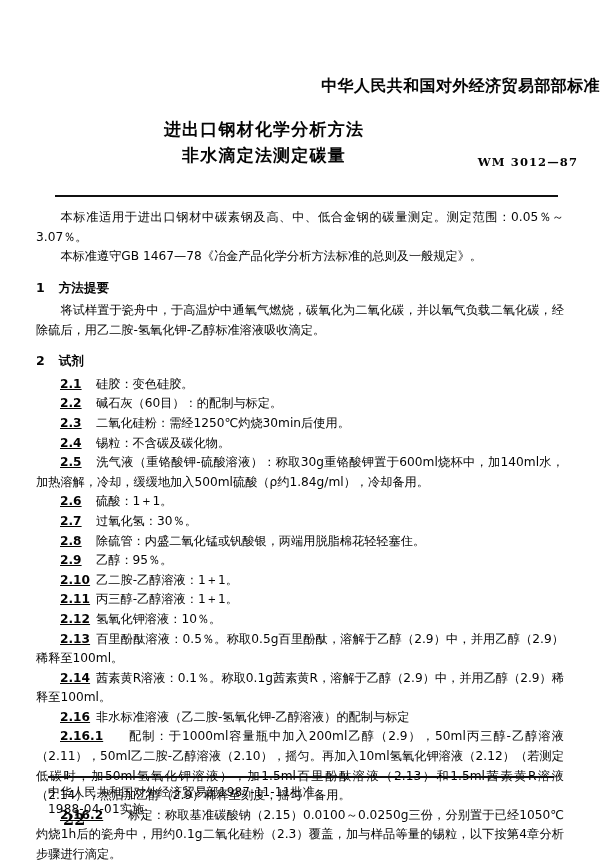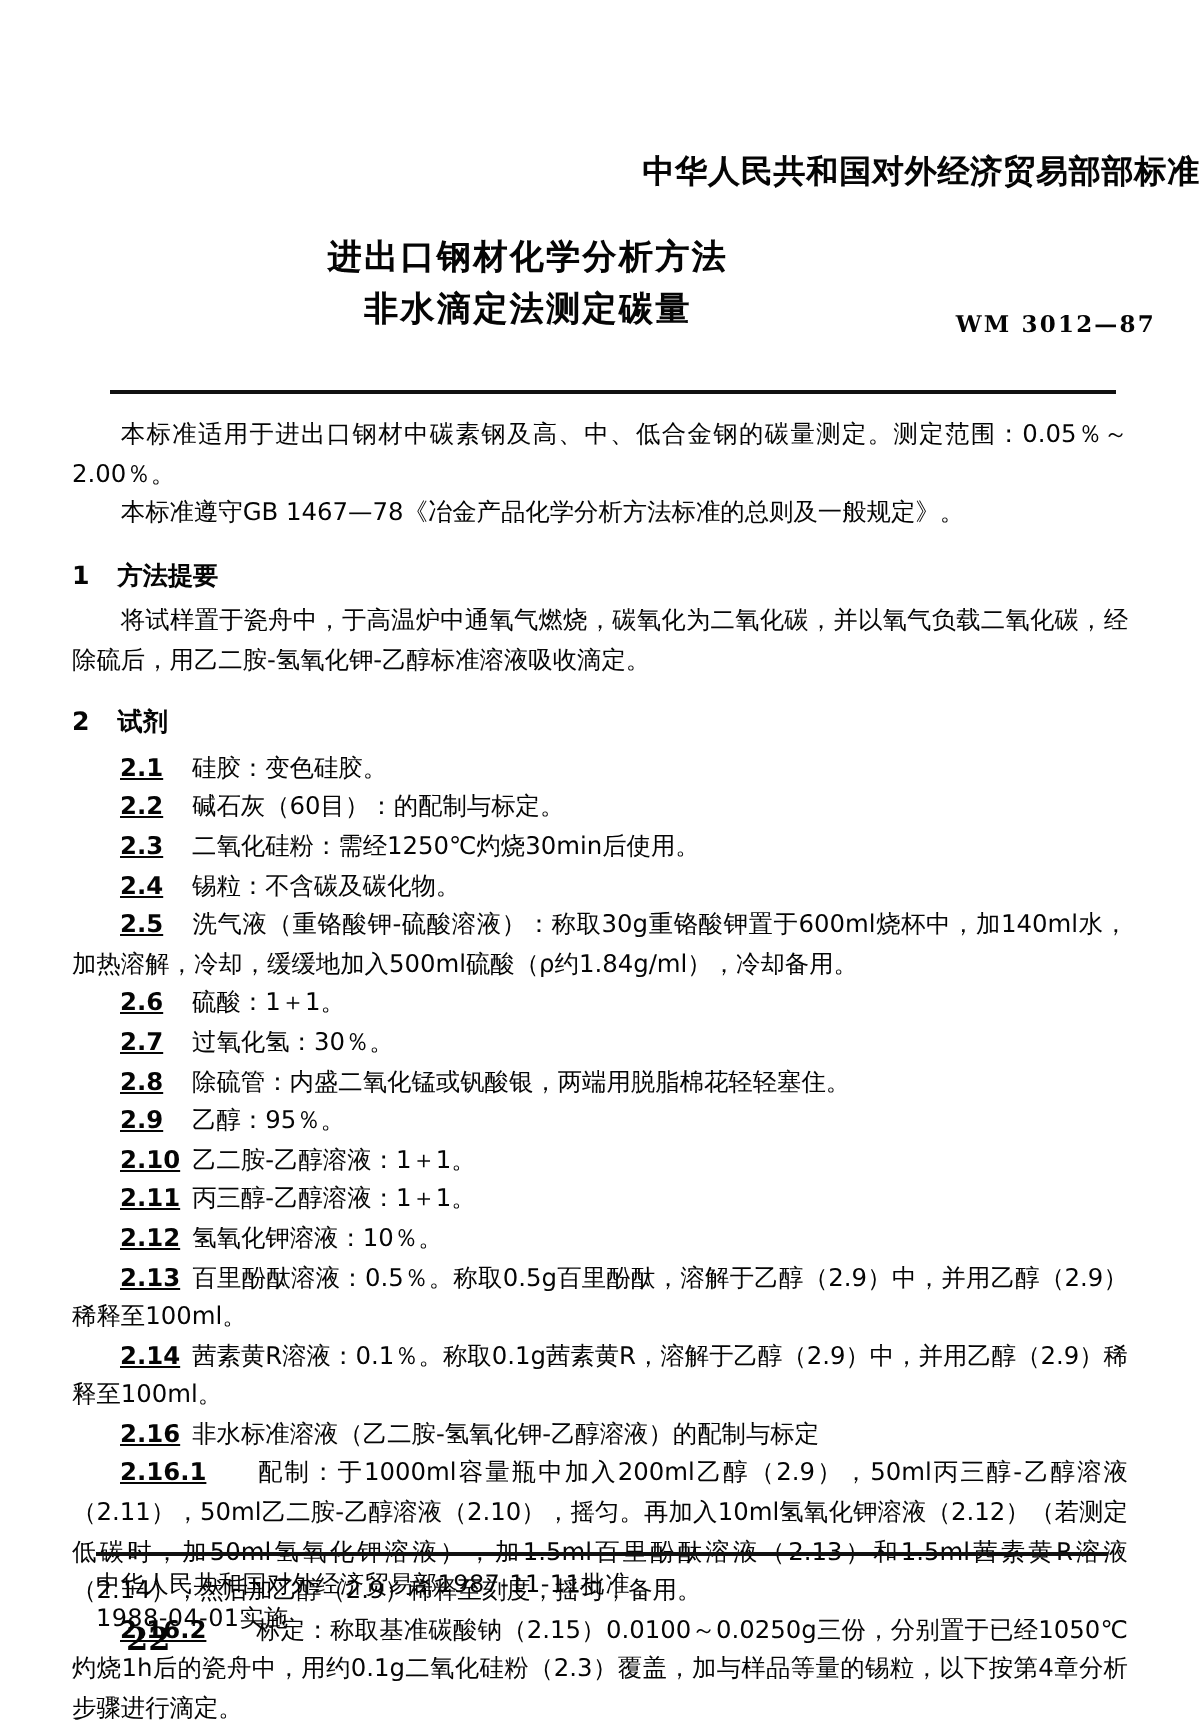--- a/index.html
+++ b/index.html
@@ -154,21 +154,21 @@
       <div>进出口钢材化学分析方法</div>
       <div>非水滴定法测定碳量</div>
     </div>
     <div class="std-no">WM 3012—87</div>
   </div>
 
   <div class="rule-top"></div>
 
   <div class="body-area">
 
-    <p class="para">本标准适用于进出口钢材中碳素钢及高、中、低合金钢的碳量测定。测定范围：0.05％～2.00％。</p>
+    <p class="para">本标准适用于进出口钢材中碳素钢及高、中、低合金钢的碳量测定。测定范围：0.05％～3.07％。</p>
     <p class="para">本标准遵守GB 1467—78《冶金产品化学分析方法标准的总则及一般规定》。</p>
 
     <div class="sec-head">
       <span class="num">1</span>
       <span>方法提要</span>
     </div>
     <p class="para">将试样置于瓷舟中，于高温炉中通氧气燃烧，碳氧化为二氧化碳，并以氧气负载二氧化碳，经除硫后，用乙二胺-氢氧化钾-乙醇标准溶液吸收滴定。</p>
 
     <div class="sec-head">
       <span class="num">2</span>

